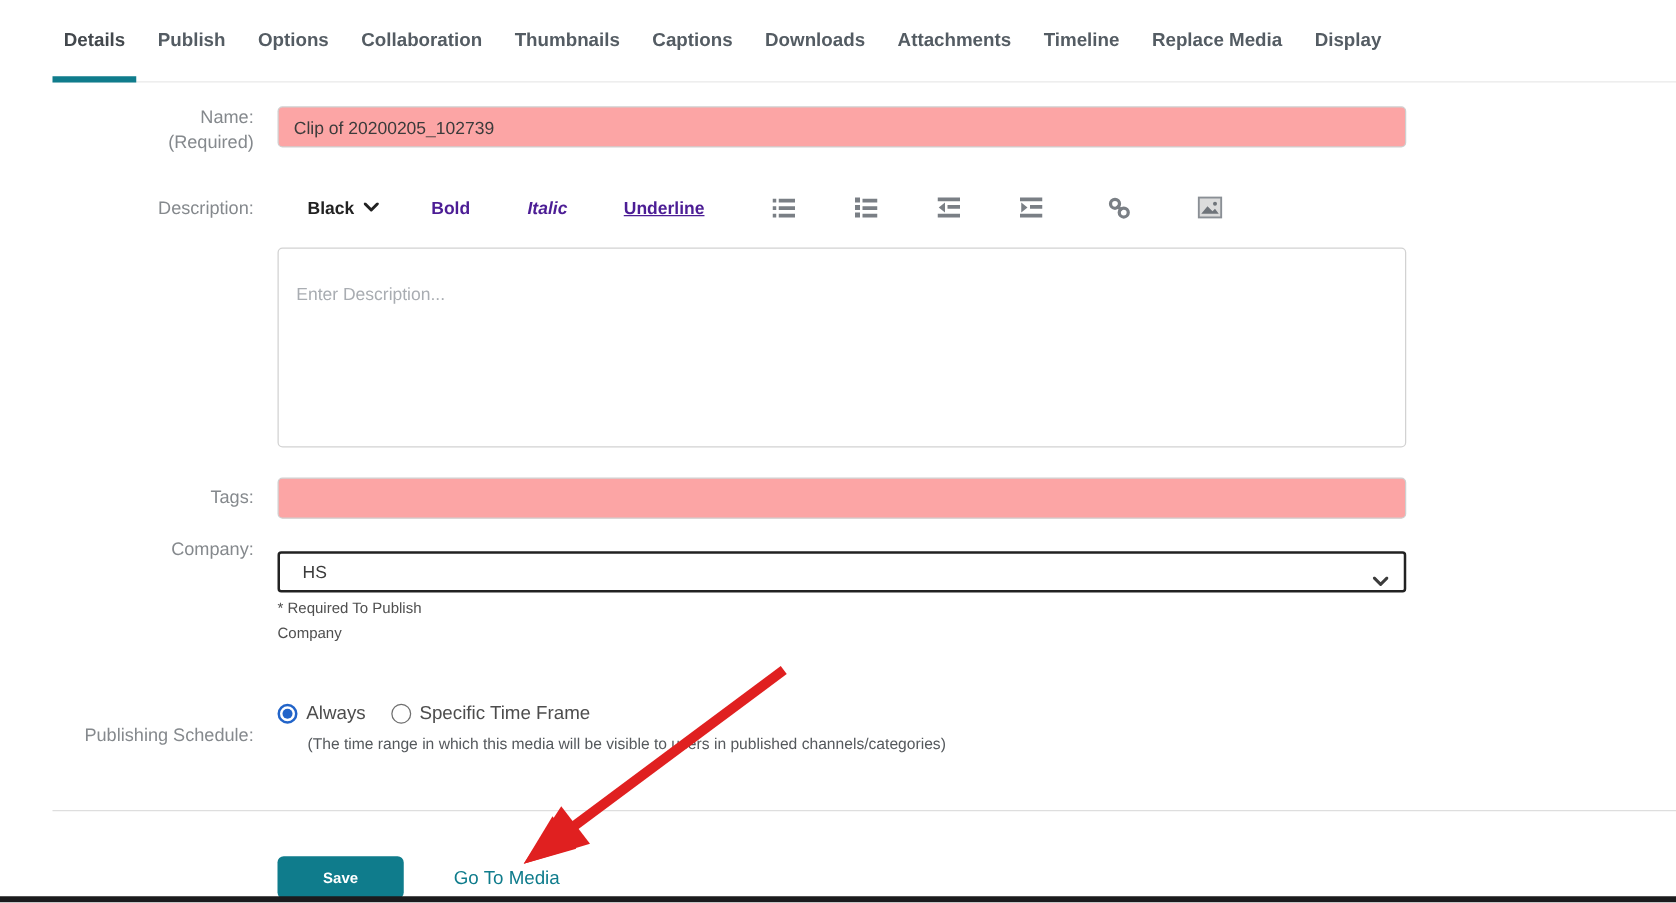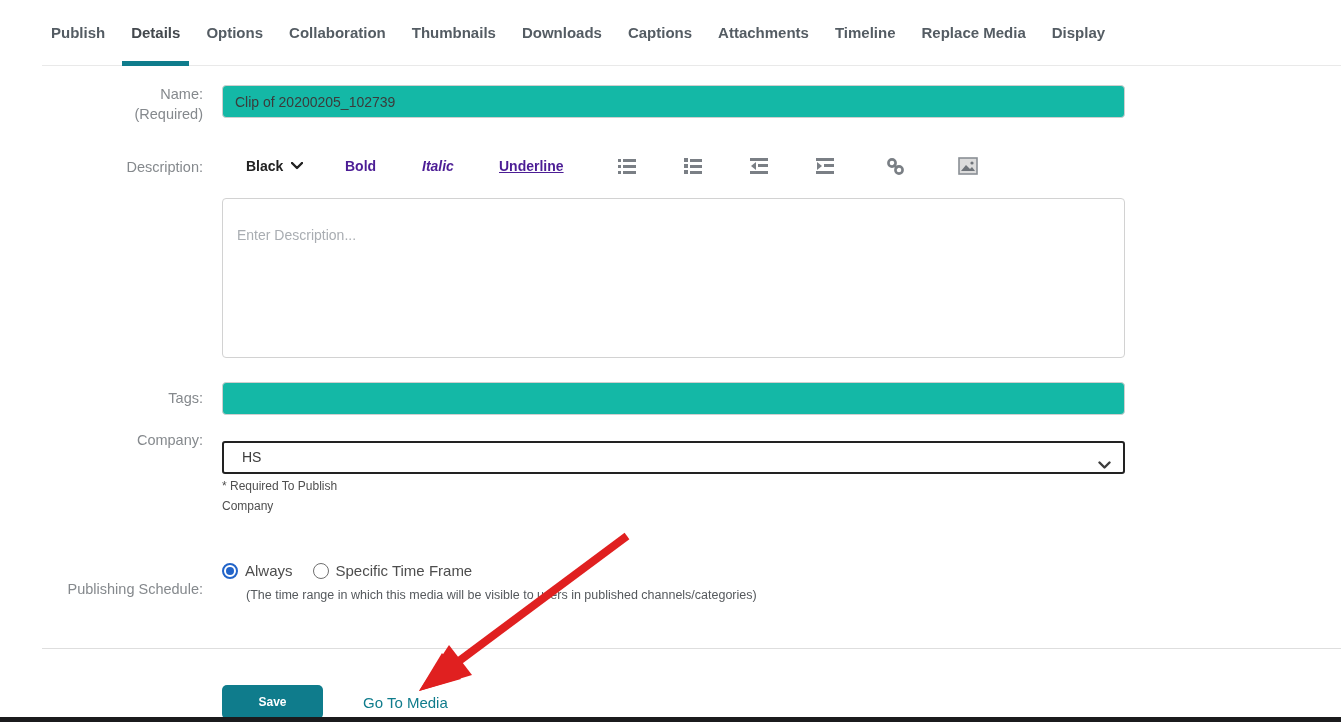--- a/index.html
+++ b/index.html
@@ -25,21 +25,21 @@
 
   
   .label-col {
     position:absolute; left:0; width:203px; text-align:right;
     font-size:14.5px; color:#85898d; line-height:20px;
   }
   .field-col { position:absolute; left:222px; width:903px; }
 
   .text-input {
     width:903px; height:33px; border:1px solid #cfcfcf; border-radius:4px;
-    padding:0 12px; font-size:14px; color:#3b3b3b; background:#14b8a6;
+    padding:0 12px; font-size:14px; color:#3b3b3b; background:#fca5a5;
     font-family:"Liberation Sans","DejaVu Sans",sans-serif; outline:none;
   }
 
   
   .toolbar { position:absolute; left:222px; top:155px; width:903px; height:30px; }
   .tb-item { position:absolute; top:3px; font-size:14px; font-weight:bold; color:#4c1d95; cursor:pointer; }
   .tb-color { left:24px; color:#222; display:flex; align-items:center; gap:8px; }
   .tb-bold { left:123px; }
   .tb-italic { left:200px; font-style:italic; }
   .tb-underline { left:277px; text-decoration:underline; }
@@ -92,27 +92,27 @@
     color:var(--teal); text-decoration:none; cursor:pointer;
   }
   .bottom-bar { position:absolute; left:0; right:0; bottom:0; height:5px; background:#1b1b1d; }
 
   .arrow-overlay { position:absolute; left:0; top:0; width:1341px; height:722px; pointer-events:none; z-index:50; }
 </style>
 </head>
 <body>
 
 <div class="tabbar">
+  <div class="tab active">Details</div>
   <div class="tab">Publish</div>
-  <div class="tab active">Details</div>
   <div class="tab">Options</div>
   <div class="tab">Collaboration</div>
   <div class="tab">Thumbnails</div>
+  <div class="tab">Captions</div>
   <div class="tab">Downloads</div>
-  <div class="tab">Captions</div>
   <div class="tab">Attachments</div>
   <div class="tab">Timeline</div>
   <div class="tab">Replace Media</div>
   <div class="tab">Display</div>
 </div>
 
 <div class="label-col" style="top:84px;">
   <div>Name:</div>
   <div>(Required)</div>
 </div>

